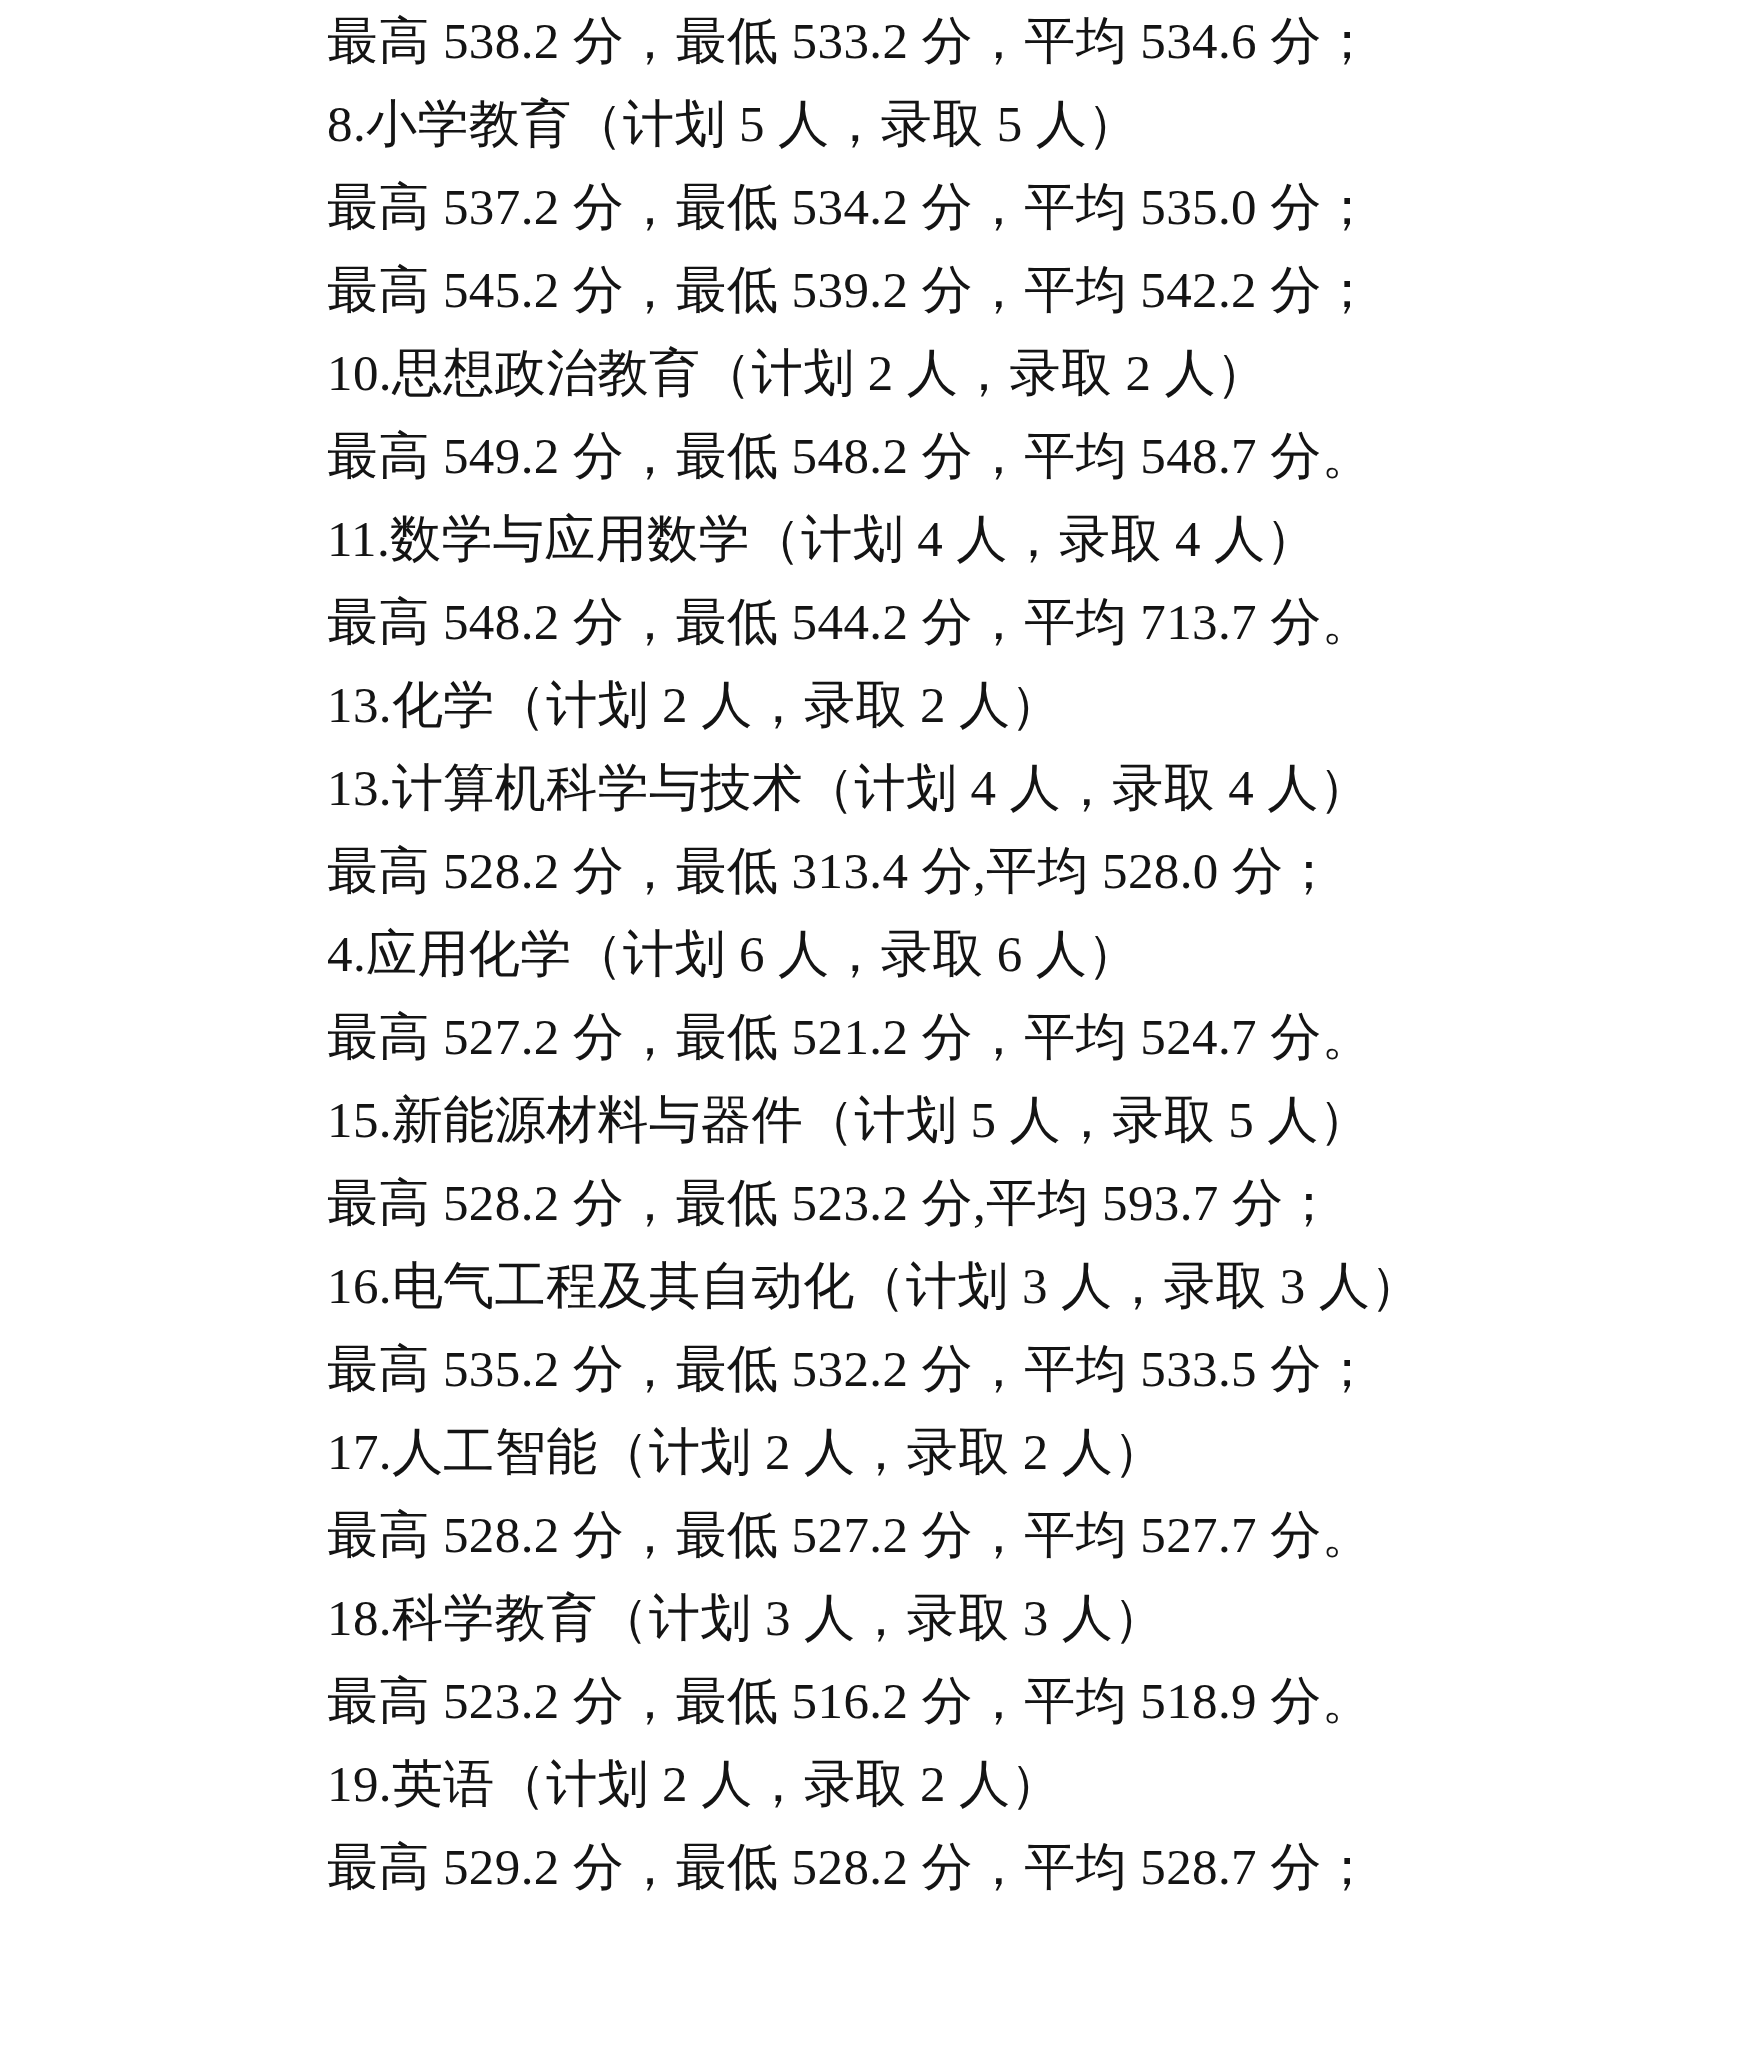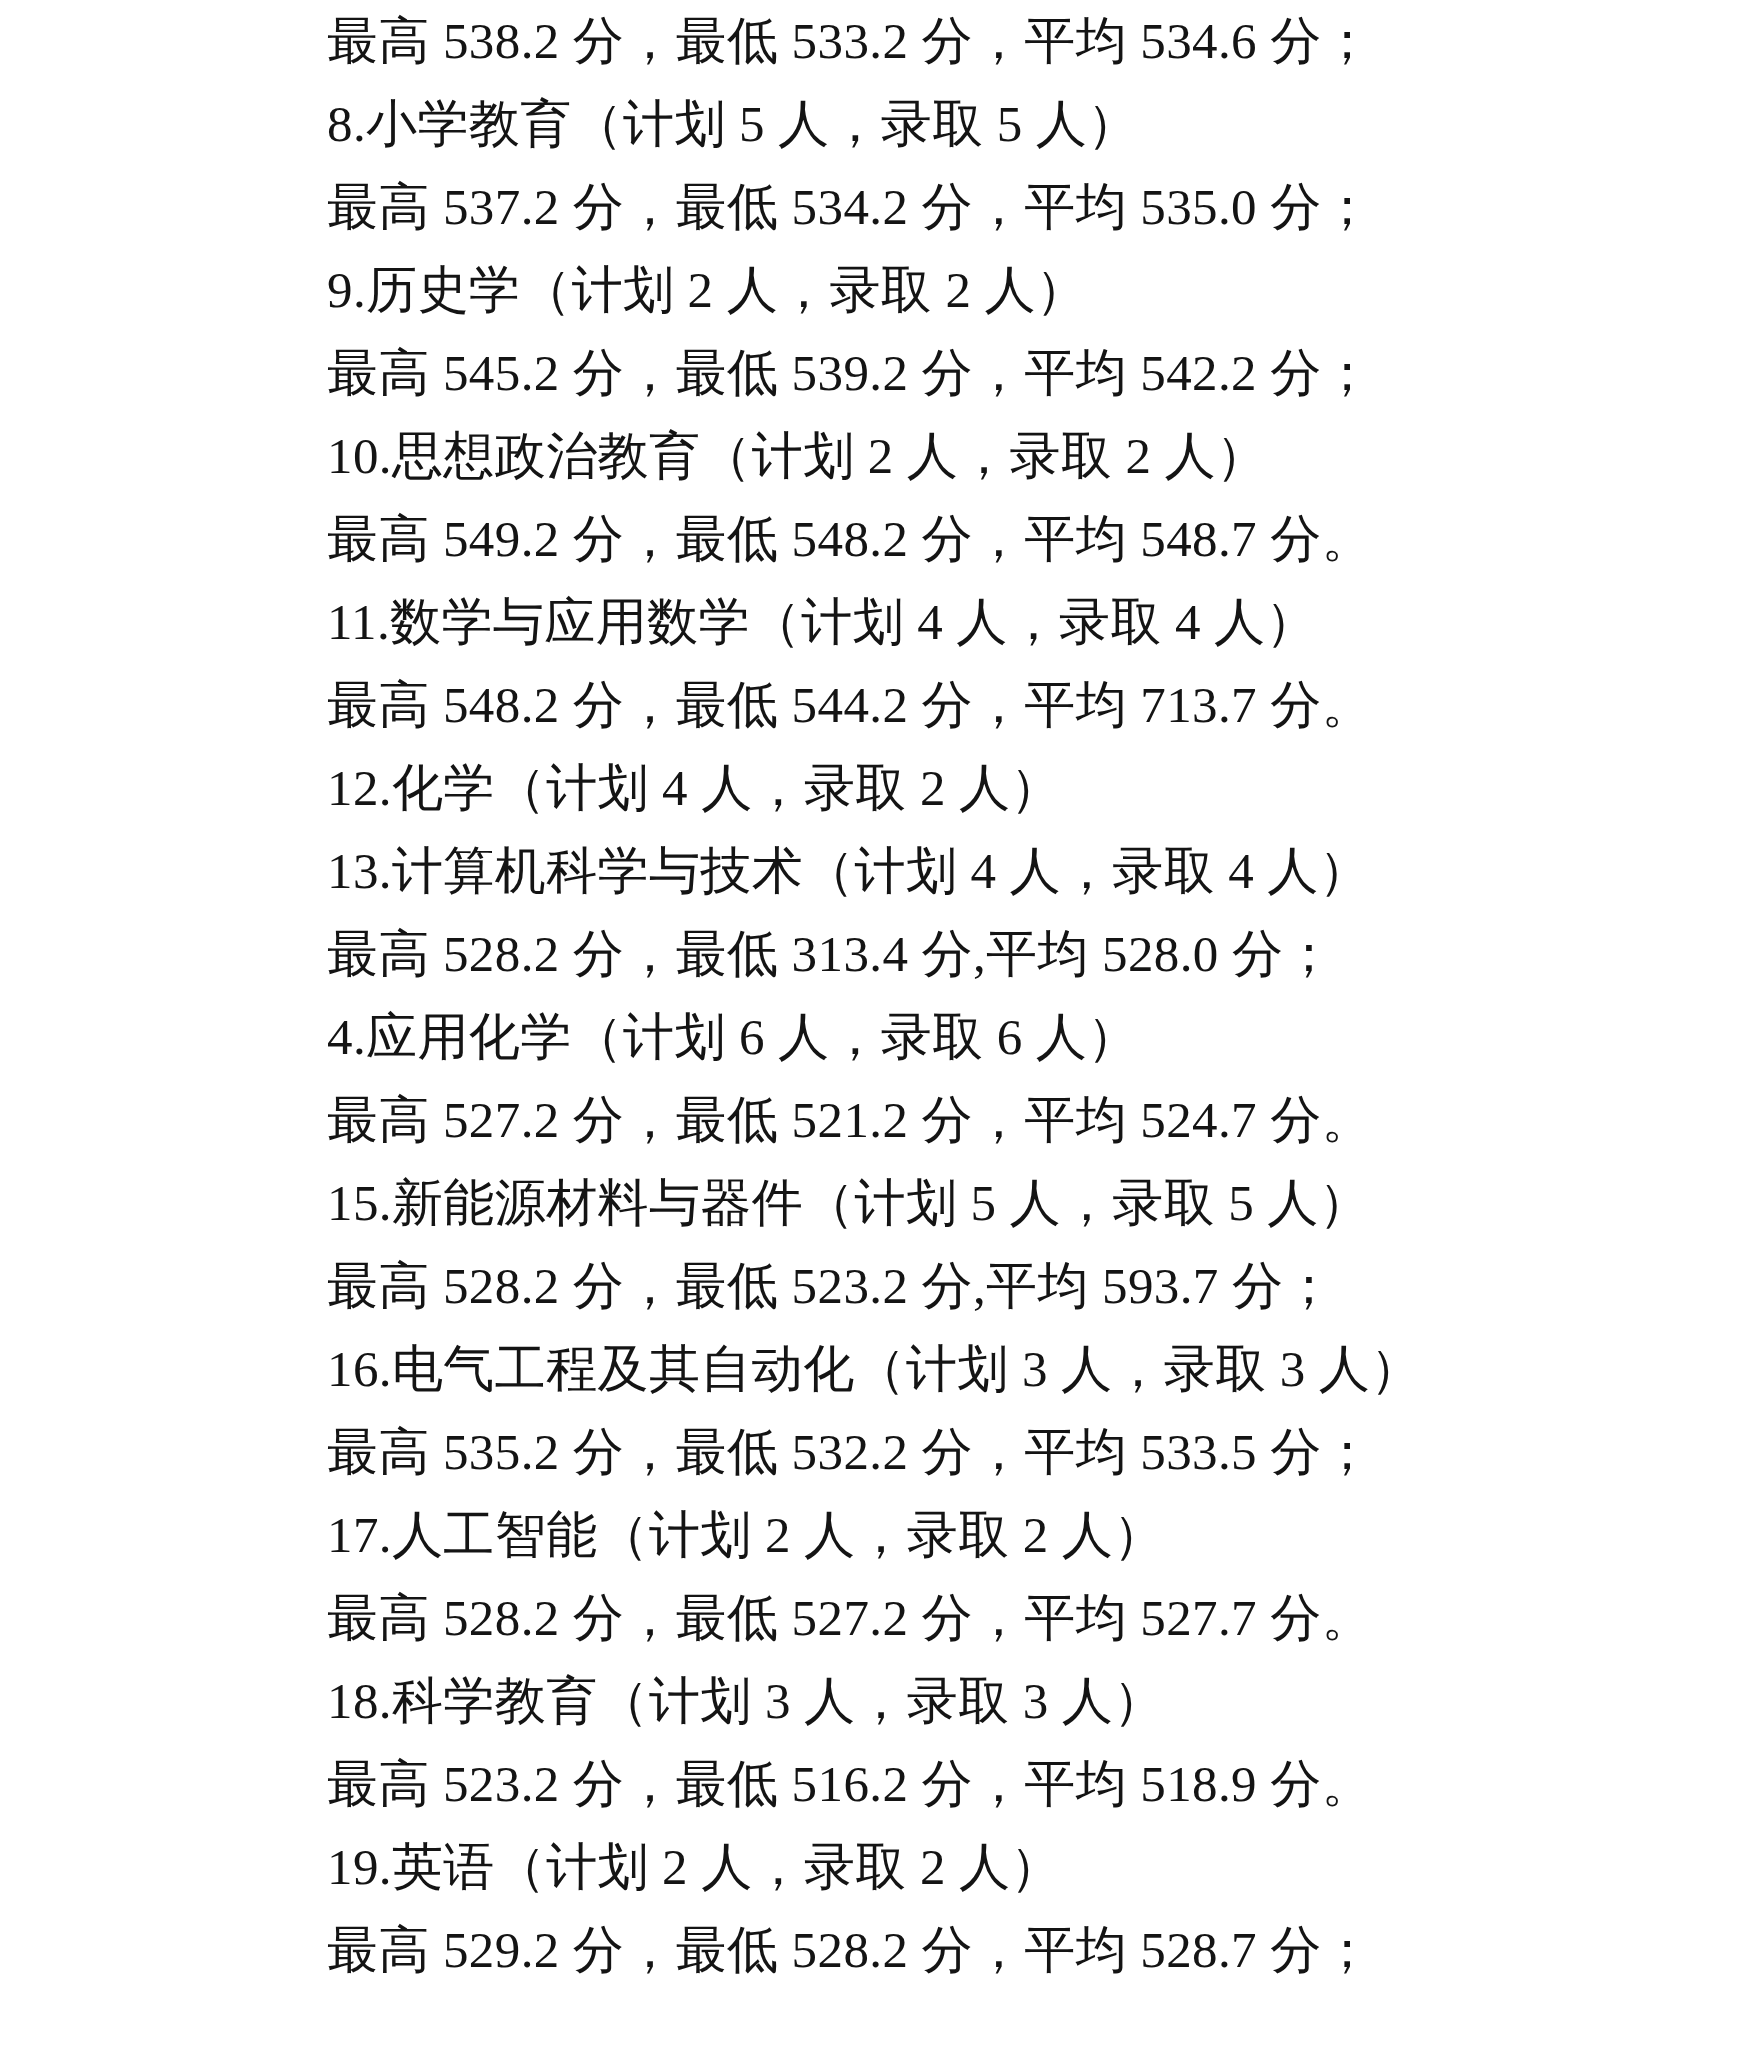--- a/index.html
+++ b/index.html
@@ -40,27 +40,26 @@
   }
 </style>
 </head>
 <body>
 
 <div class="page">
   <div class="textblock">
     <p class="line">最高 538.2 分，最低 533.2 分，平均 534.6 分；</p>
     <p class="line">8.小学教育（计划 5 人，录取 5 人）</p>
     <p class="line">最高 537.2 分，最低 534.2 分，平均 535.0 分；</p>
-    <p class="line">9.历史学（计划 2 人，录取 2 人）</p>
     <p class="line">最高 545.2 分，最低 539.2 分，平均 542.2 分；</p>
     <p class="line">10.思想政治教育（计划 2 人，录取 2 人）</p>
     <p class="line">最高 549.2 分，最低 548.2 分，平均 548.7 分。</p>
     <p class="line">11.数学与应用数学（计划 4 人，录取 4 人）</p>
     <p class="line">最高 548.2 分，最低 544.2 分，平均 713.7 分。</p>
-    <p class="line">12.化学（计划 4 人，录取 2 人）</p>
+    <p class="line">13.化学（计划 2 人，录取 2 人）</p>
     <p class="line">13.计算机科学与技术（计划 4 人，录取 4 人）</p>
     <p class="line">最高 528.2 分，最低 313.4 分,平均 528.0 分；</p>
     <p class="line">4.应用化学（计划 6 人，录取 6 人）</p>
     <p class="line">最高 527.2 分，最低 521.2 分，平均 524.7 分。</p>
     <p class="line">15.新能源材料与器件（计划 5 人，录取 5 人）</p>
     <p class="line">最高 528.2 分，最低 523.2 分,平均 593.7 分；</p>
     <p class="line">16.电气工程及其自动化（计划 3 人，录取 3 人）</p>
     <p class="line">最高 535.2 分，最低 532.2 分，平均 533.5 分；</p>
     <p class="line">17.人工智能（计划 2 人，录取 2 人）</p>
     <p class="line">最高 528.2 分，最低 527.2 分，平均 527.7 分。</p>

